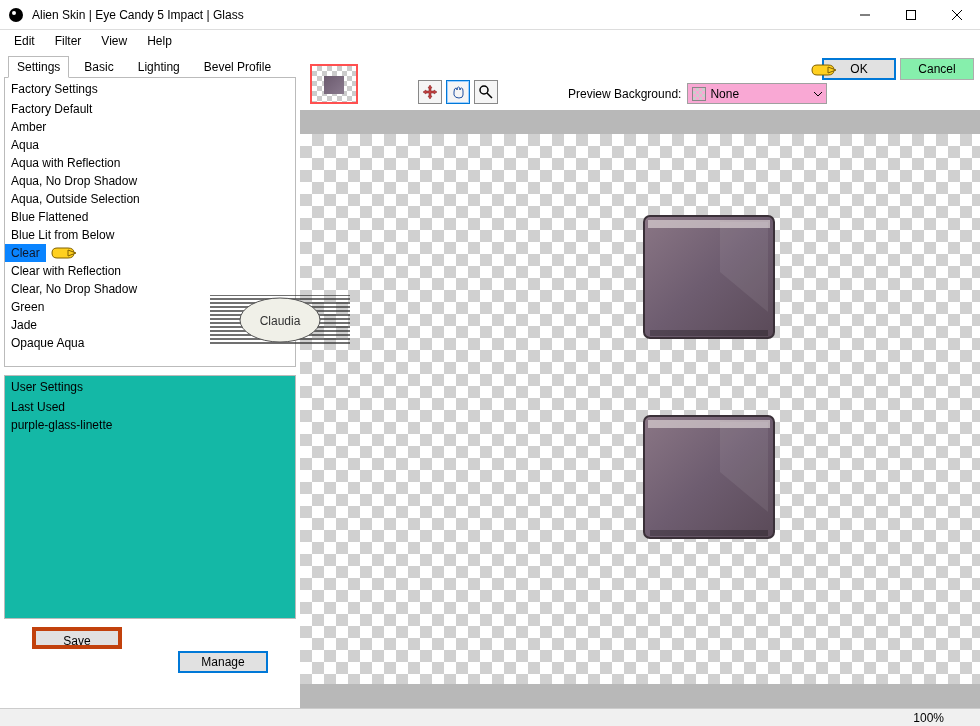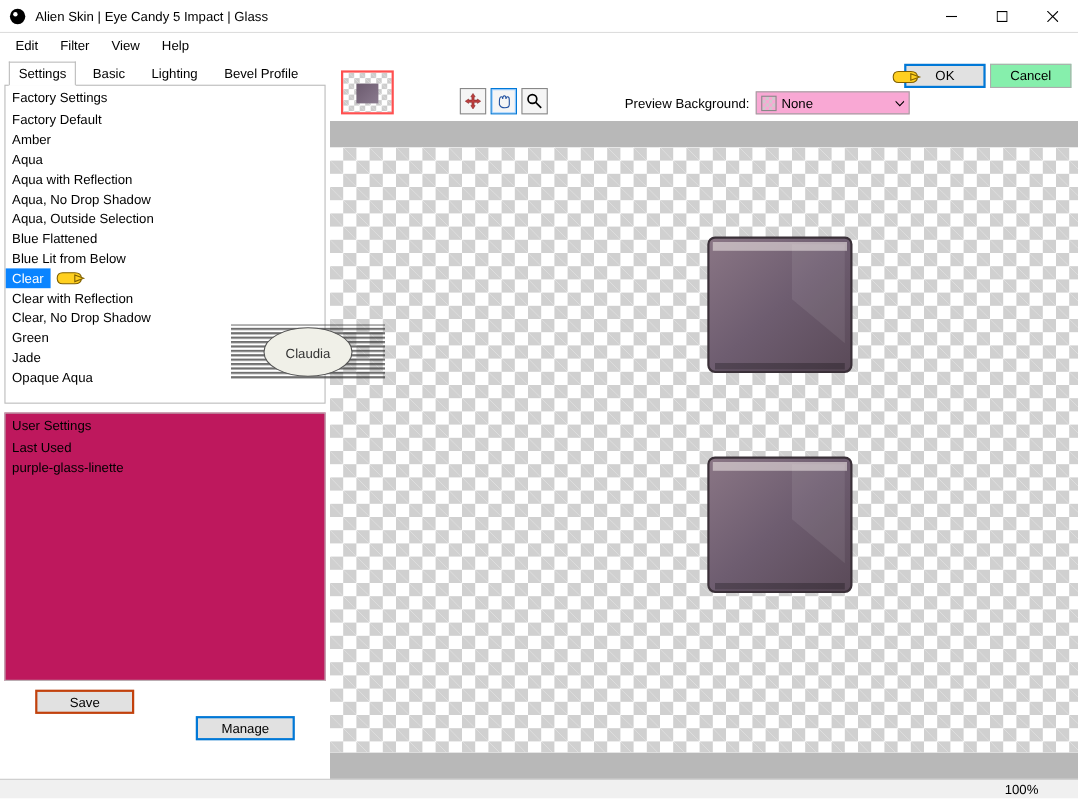--- a/index.html
+++ b/index.html
@@ -19,26 +19,26 @@
 
 .leftcol { width: 300px; display: flex; flex-direction: column; padding: 4px; }
 .tabs { display: flex; gap: 6px; padding-left: 4px; }
 .tab { padding: 3px 8px; border: 1px solid transparent; background: #fff; }
 .tab.active { border: 1px solid #bbb; border-bottom: 1px solid #fff; position: relative; z-index: 2; }
 .panel-border { border: 1px solid #bbb; margin-top: -1px; }
 
 .factory-list { height: 290px; overflow-y: scroll; background: #fff; position: relative; }
 .list-header { font-size: 12px; padding: 4px 6px; }
 .list-item { padding: 1px 6px; font-size: 12px; line-height: 16px; }
-.list-item.selected { background: #0a84ff; color: #ffffff; display: inline-block; }
+.list-item.selected { background: #0a84ff; color: #0f172a; display: inline-block; }
 .item-row { display: flex; align-items: center; }
 
-.user-list { height: 244px; background: #be185d; margin-top: 8px; }
+.user-list { height: 244px; background: #14b8a6; margin-top: 8px; }
 .btnrow { display: flex; justify-content: space-around; padding: 8px 20px; gap: 40px; }
-.pbtn { width: 90px; height: 22px; background: #e1e1e1; border: 2px solid #c2410c; text-align: center; line-height: 20px; }
+.pbtn { width: 90px; height: 22px; background: #e1e1e1; border: 4px solid #c2410c; text-align: center; line-height: 20px; }
 .pbtn.hl { border: 2px solid #0078d7; line-height: 18px; margin-top: 24px; }
 
 .rightcol { flex: 1; display: flex; flex-direction: column; position: relative; }
 .toolbar-area { height: 58px; display: flex; align-items: flex-end; padding: 6px 10px; gap: 10px; }
 .thumb { width: 48px; height: 40px; border: 2px solid #ff5050; background-color: #fff; background-image: linear-gradient(45deg,#ccc 25%,transparent 25%,transparent 75%,#ccc 75%),linear-gradient(45deg,#ccc 25%,transparent 25%,transparent 75%,#ccc 75%); background-size: 10px 10px; background-position: 0 0,5px 5px; position: relative; }
 .thumb::after { content:""; position:absolute; left:12px; top:10px; width:20px; height:18px; background: linear-gradient(135deg,#6b5a6e,#8a7a8e); }
 
 .toolbtns { display: flex; gap: 4px; margin-left: 50px; margin-top: 30px; }
 .toolbtn { width: 24px; height: 24px; border: 1px solid #888; display: flex; align-items: center; justify-content: center; background: #f5f5f5; }
 .toolbtn.sel { border: 1px solid #0078d7; box-shadow: inset 0 0 0 1px #9ecfff; }

